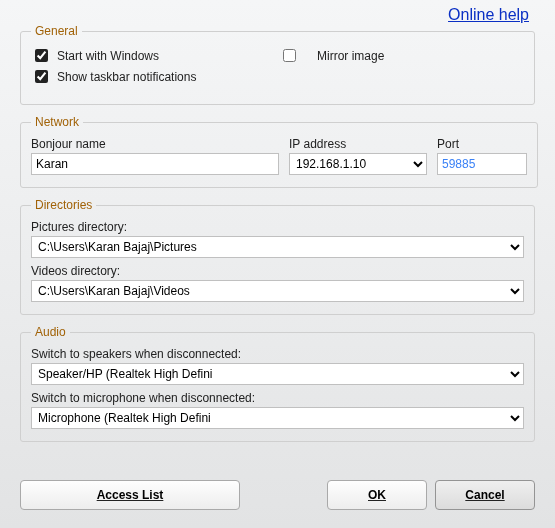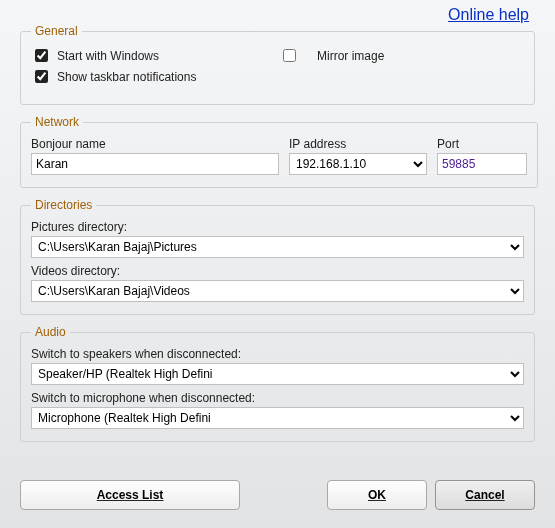--- a/index.html
+++ b/index.html
@@ -66,21 +66,21 @@
     width: 100%;
     height: 22px;
     border: 1px solid #c0c0c0;
     background: #fff;
     font: inherit;
     padding: 9px 4px;
     outline: none;
   }
   .readonly-input {
     background: #f4f4f4;
-    color: #4c1d95;
+    color: #3b82f6;
   }
   select {
     padding: 1px 2px;
     background: #fff;
   }
   .full { width: 100%; }
   .spacer { height: 6px; }
   .buttons-area {
     margin-top: 38px;
     display: flex;

